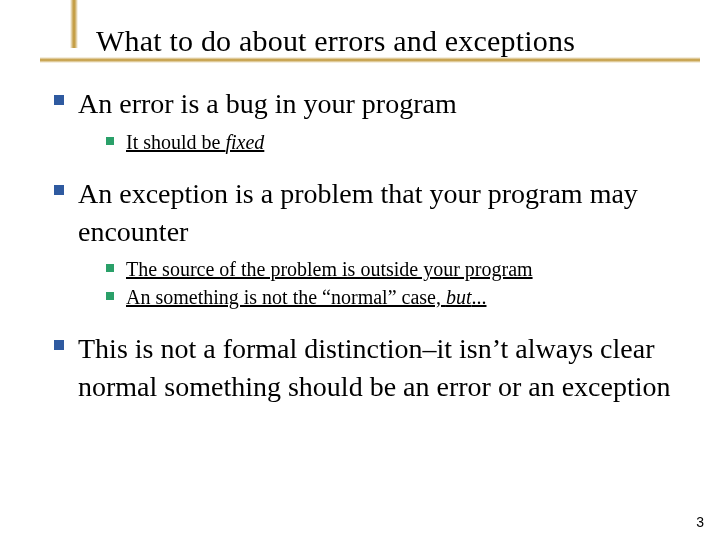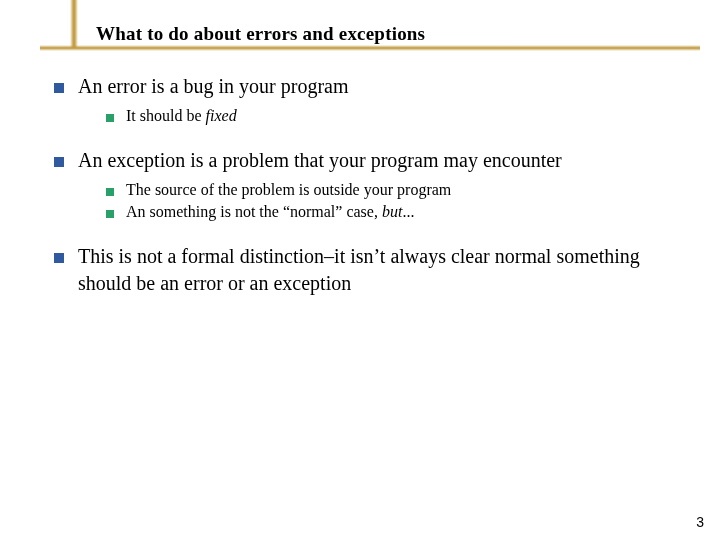--- a/index.html
+++ b/index.html
@@ -31,22 +31,22 @@
   }
   .title-accent-h {
     position: absolute;
     left: -56px;
     bottom: -6px;
     width: 660px;
     height: 6px;
     background: linear-gradient(to bottom, rgba(194,154,62,0) 0%, rgba(194,154,62,0.95) 45%, rgba(194,154,62,0.95) 55%, rgba(194,154,62,0) 100%);
   }
   .title {
-    font-size: 19px;
-    font-weight: 700;
+    font-size: 30px;
+    font-weight: 400;
     line-height: 1.1;
     letter-spacing: 0.2px;
     color: #000;
   }
   .content {
     margin-top: 28px;
     margin-left: 14px;
   }
   .lvl1 {
     display: flex;
@@ -55,21 +55,21 @@
   }
   .lvl1 .bullet {
     flex: 0 0 auto;
     width: 10px;
     height: 10px;
     background: #2f5aa0;
     margin-top: 10px;
     margin-right: 14px;
   }
   .lvl1 .txt {
-    font-size: 20px;
+    font-size: 28px;
     line-height: 1.35;
   }
   .lvl2-group {
     margin-left: 52px;
     margin-top: 4px;
     margin-bottom: 20px;
   }
   .lvl2 {
     display: flex;
     align-items: flex-start;
@@ -77,22 +77,23 @@
   }
   .lvl2 .bullet {
     flex: 0 0 auto;
     width: 8px;
     height: 8px;
     background: #2aa069;
     margin-top: 8px;
     margin-right: 12px;
   }
   .lvl2 .txt {
-    font-size: 16px;
+    font-size: 20px;
     line-height: 1.3;
+    text-decoration: underline;
   }
   .italic { font-style: italic; }
   .page-number {
     position: absolute;
     right: 16px;
     bottom: 10px;
     font-family: Arial, Helvetica, sans-serif;
     font-size: 14px;
     color: #000;
   }

